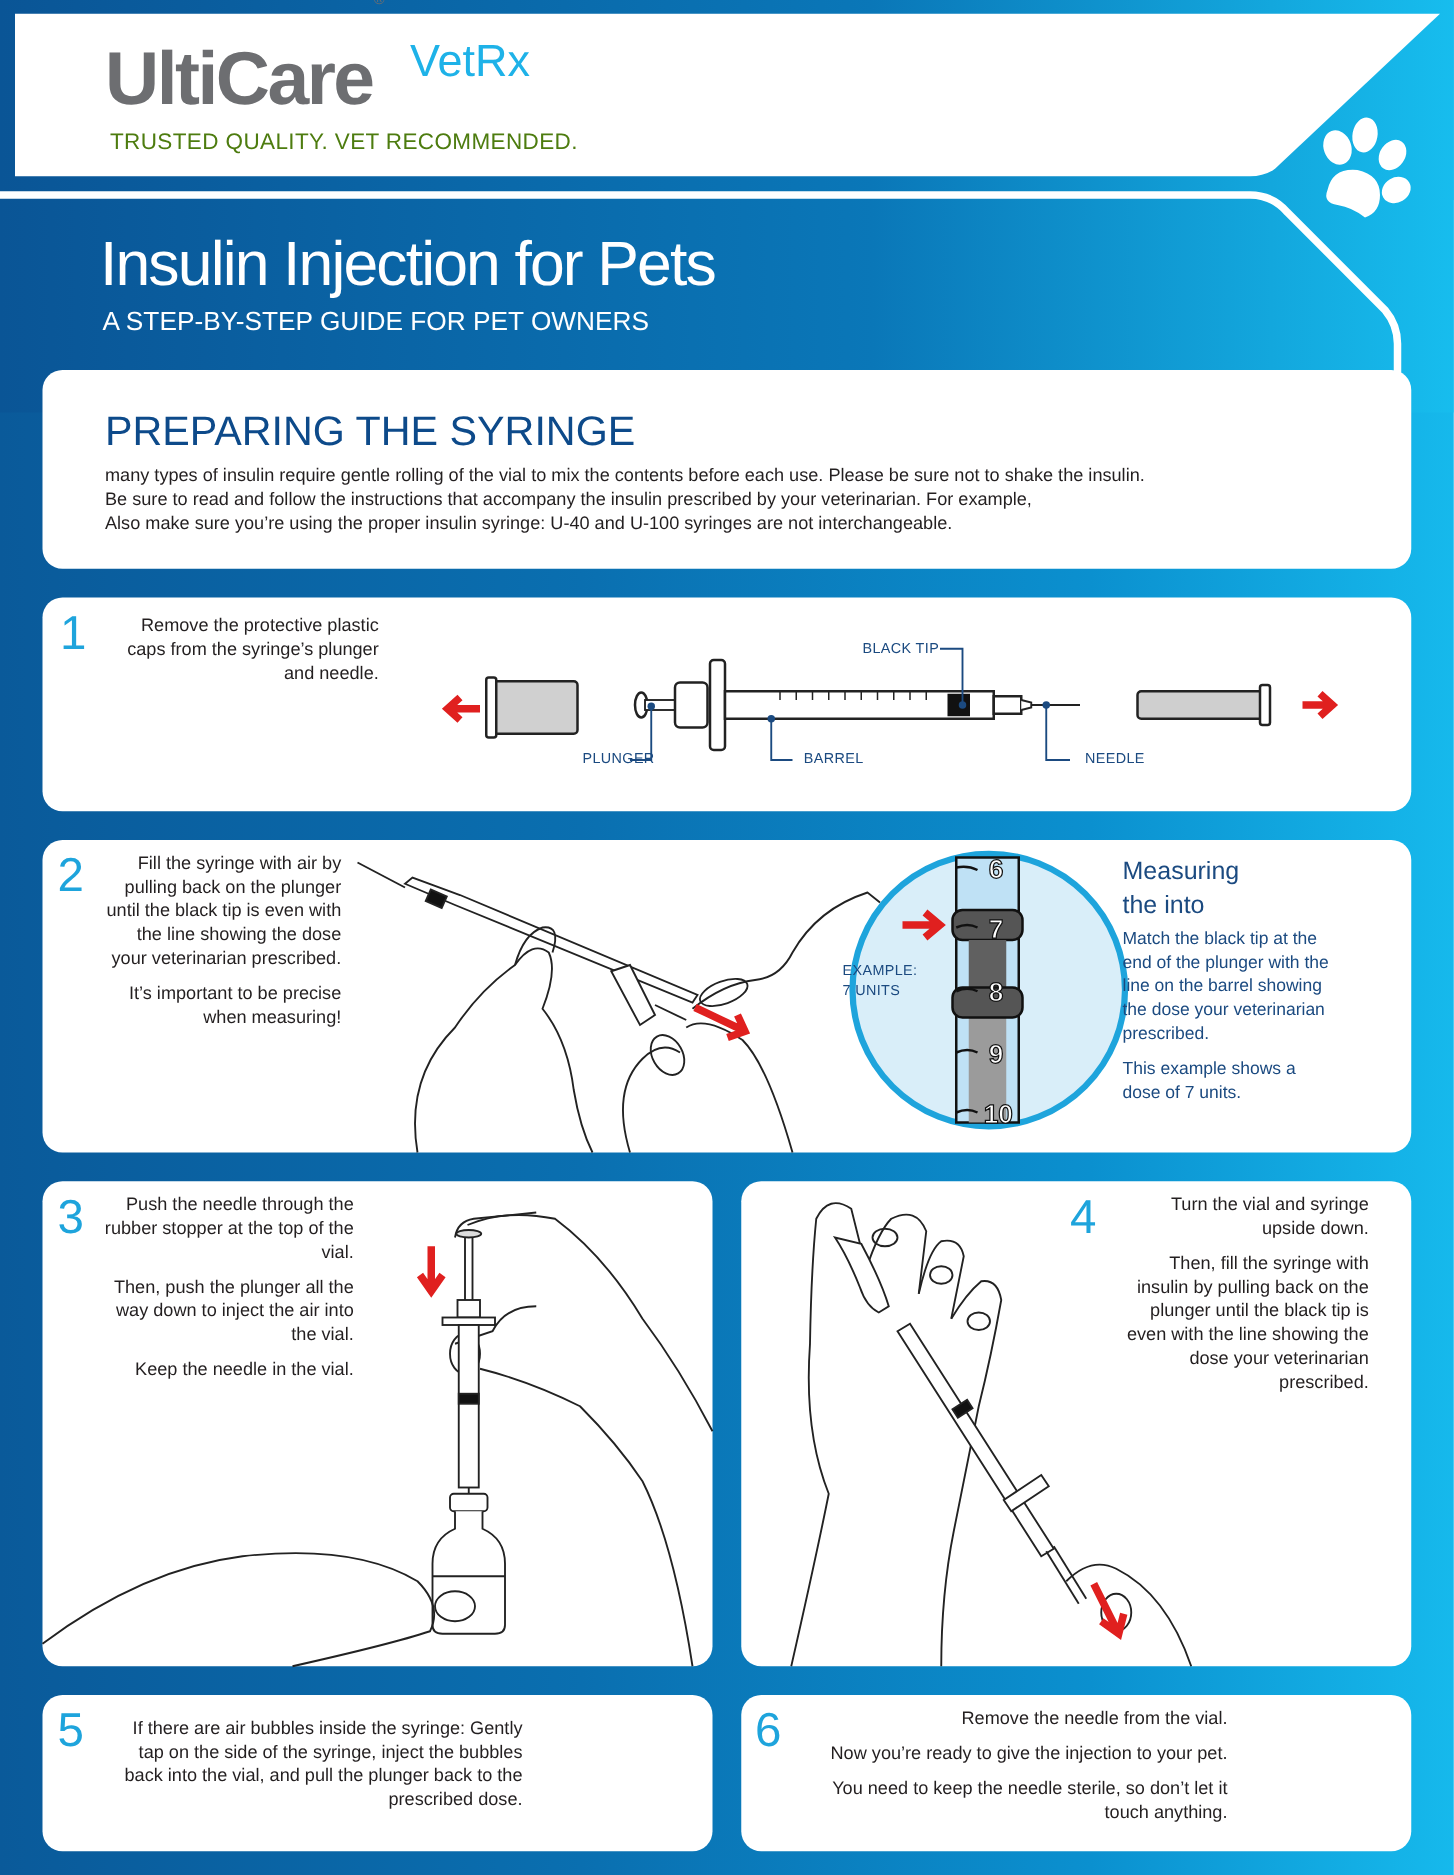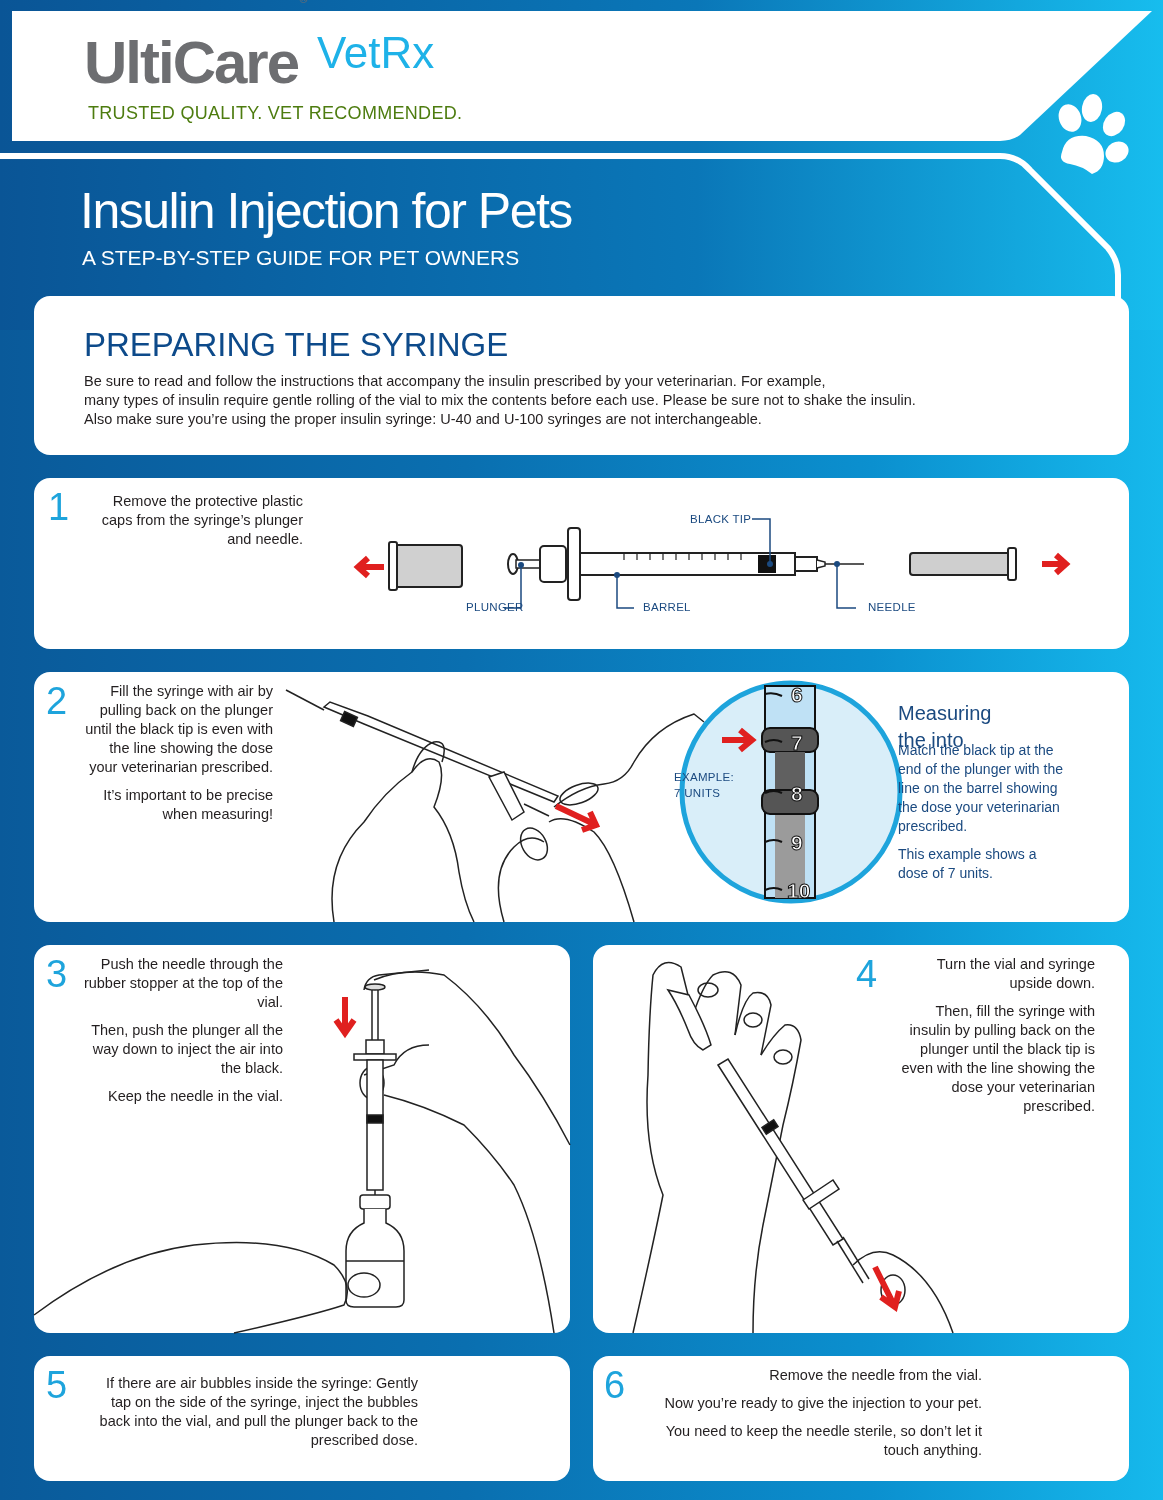--- a/index.html
+++ b/index.html
@@ -15,21 +15,21 @@
     background: linear-gradient(90deg, #0b4f8c 0%, #0b72b3 60%, #18b8ea 100%);
   }
   .logo {
     position: absolute; left: 84px; top: 28px; display: flex; align-items: flex-start;
   }
   .logo-ulti {
     font-family: "Liberation Sans", sans-serif; font-weight: bold; font-size: 60px;
     color: #6d6e71; letter-spacing: -2px;
   }
   .logo-reg { font-size: 12px; color: #6d6e71; position: relative; top: -36px; margin-left: 1px; }
-  .logo-vetrx { font-size: 44px; color: #1eb2e8; margin-left: 9px; letter-spacing: 0px; }
+  .logo-vetrx { font-size: 36px; color: #1eb2e8; margin-left: 20px; letter-spacing: 0px; }
   .tagline {
     position: absolute; left: 88px; top: 103px; font-size: 18px; color: #4d7c0f;
     letter-spacing: 0.3px;
   }
   .paw { position: absolute; left: 1050px; top: 92px; width: 82px; height: 92px; }
   .main-title {
     position: absolute; left: 80px; top: 182px; font-size: 50px; color: #fff;
     letter-spacing: -1.5px; font-weight: normal;
   }
   .subtitle {
@@ -52,21 +52,21 @@
   }
   .step-text { position: absolute; font-size: 14.5px; line-height: 19px; color: #231f20; text-align: right; }
   .step-text p { margin-bottom: 9px; }
   .card-1 { left: 34px; top: 478px; width: 1095px; height: 171px; }
   .card-2 { left: 34px; top: 672px; width: 1095px; height: 250px; }
   .card-3 { left: 34px; top: 945px; width: 536px; height: 388px; }
   .card-4 { left: 593px; top: 945px; width: 536px; height: 388px; }
   .card-5 { left: 34px; top: 1356px; width: 536px; height: 125px; }
   .card-6 { left: 593px; top: 1356px; width: 536px; height: 125px; }
   .lbl { position: absolute; font-size: 11.5px; color: #1b4a80; letter-spacing: 0.3px; }
-  .measure-title { position: absolute; left: 864px; top: 28px; font-size: 20px; color: #1b4a80; line-height: 27px; }
+  .measure-title { position: absolute; left: 864px; top: 12px; font-size: 20px; color: #1b4a80; line-height: 27px; }
   .measure-text { position: absolute; left: 864px; top: 69px; width: 170px; font-size: 14px; line-height: 19px; color: #1b4a80; }
   .measure-text p { margin-bottom: 9px; }
   svg { position: absolute; overflow: visible; }
 </style>
 </head>
 <body>
 
 <div class="topband"></div>
 <svg style="left:0;top:0" width="1163" height="330" viewBox="0 0 1163 330">
   <defs>
@@ -97,22 +97,22 @@
   <ellipse cx="65" cy="58" rx="10" ry="12" transform="rotate(60 65 58)" fill="#fff"></ellipse>
   <path d="M10 58 Q14 40 34 42 Q52 46 52 62 Q52 76 40 80 Q30 72 18 70 Q6 68 10 58 Z" fill="#fff"></path>
 </svg>
 
 <div class="main-title">Insulin Injection for Pets</div>
 <div class="subtitle">A STEP-BY-STEP GUIDE FOR PET OWNERS</div>
 
 <div class="card card-intro">
   <div class="intro-title">PREPARING THE SYRINGE</div>
   <div class="intro-text">
+    <div>many types of insulin require gentle rolling of the vial to mix the contents before each use. Please be sure not to shake the insulin.</div>
     <div>Be sure to read and follow the instructions that accompany the insulin prescribed by your veterinarian. For example,</div>
-    <div>many types of insulin require gentle rolling of the vial to mix the contents before each use. Please be sure not to shake the insulin.</div>
     <div>Also make sure you’re using the proper insulin syringe: U-40 and U-100 syringes are not interchangeable.</div>
   </div>
 </div>
 
 <div class="card card-1">
   <div class="step-num" style="left:14px;top:8px">1</div>
   <div class="step-text" style="left:49px;top:14px;width:220px">
     <p>Remove the protective plastic caps from the syringe’s plunger and needle.</p>
   </div>
   <svg style="left:0;top:0" width="1095" height="171">
@@ -225,21 +225,21 @@
   <div class="measure-text">
     <p>Match the black tip at the end of the plunger with the line on the barrel showing the dose your veterinarian prescribed.</p>
     <p>This example shows a dose of 7 units.</p>
   </div>
 </div>
 
 <div class="card card-3">
   <div class="step-num" style="left:12px;top:8px">3</div>
   <div class="step-text" style="left:49px;top:10px;width:200px">
     <p>Push the needle through the rubber stopper at the top of the vial.</p>
-    <p>Then, push the plunger all the way down to inject the air into the black.</p>
+    <p>Then, push the plunger all the way down to inject the air into the vial.</p>
     <p>Keep the needle in the vial.</p>
   </div>
   <svg style="left:0;top:0" width="536" height="388">
     <g stroke="#222" stroke-width="1.5" fill="none">
       <path d="M340 35 Q370 22 410 30 Q450 60 480 110 Q510 150 536 200"></path>
       <path d="M330 45 Q332 32 345 30 L395 25"></path>
       <path d="M395 100 Q370 100 360 120 L330 130"></path>
       <ellipse cx="338" cy="138" rx="12" ry="16"></ellipse>
       <path d="M350 150 Q390 160 430 180 Q460 210 480 240 Q505 290 520 388"></path>
 

